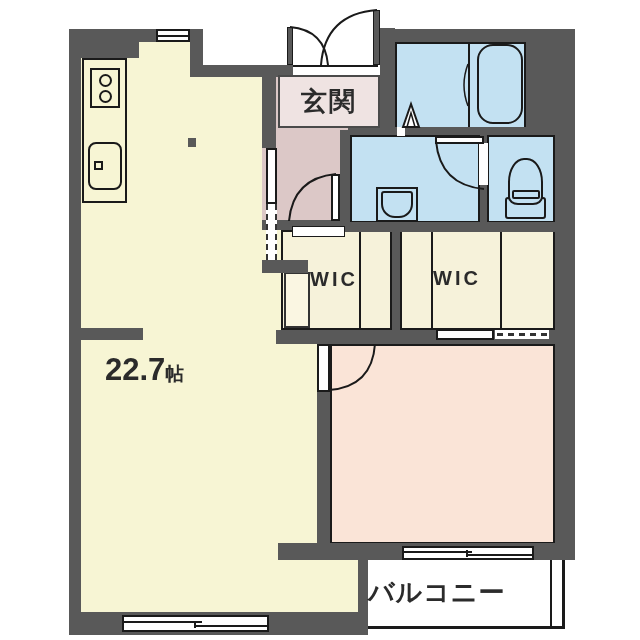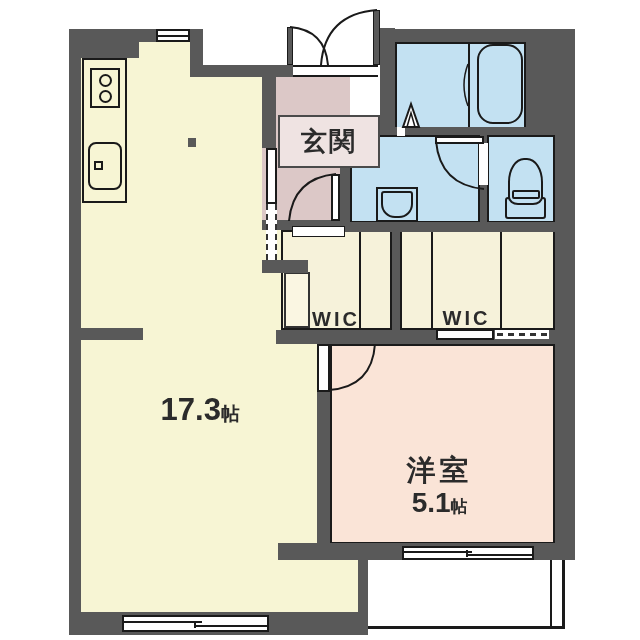--- a/index.html
+++ b/index.html
@@ -7,21 +7,21 @@
         font-family:"Liberation Sans","DejaVu Sans",sans-serif;}
   .abs{position:absolute;box-sizing:border-box;}
   .wall{background:var(--c-wall);}
   .room-ldk{background:var(--c-ldk);}
   .room-hall{background:var(--c-hall);}
   .room-wet{background:var(--c-wet);border:2px solid var(--c-outline);}
   .room-wic{background:var(--c-wic);border:2px solid var(--c-outline);}
   .room-west{background:var(--c-west);border:2px solid var(--c-outline);}
   .white{background:#fff;}
   .leaf{background:#fff;border:2px solid var(--c-outline);}
-  .lbl{color:var(--c-text);font-weight:bold;line-height:1.15;text-align:center;margin-top:40px;}
+  .lbl{color:var(--c-text);font-weight:bold;line-height:1.15;text-align:left;}
   .unit{font-size:0.6em;}
   svg.overlay{position:absolute;left:0;top:0;pointer-events:none;}
   .dash-v{background:#fff;border-left:2px dashed #333;border-right:2px dashed #333;}
   .dash-h{background:#fff;}
   .dash-h:after{content:"";position:absolute;left:2px;right:2px;top:3px;height:3px;
     background:repeating-linear-gradient(90deg,#333 0 6px,transparent 6px 11px);}
 </style>
 </head>
 <body>
 
@@ -130,25 +130,22 @@
     <path d="M 377 10 Q 325 14 321 65" fill="none" stroke="#1a1a1a" stroke-width="2"></path>
     <path d="M 336 174 Q 293 178 289 221" fill="none" stroke="#1a1a1a" stroke-width="2"></path>
     <path d="M 436 141 Q 440 185 484 189" fill="none" stroke="#1a1a1a" stroke-width="2"></path>
     <path d="M 329 390 Q 372 387 375 344" fill="none" stroke="#1a1a1a" stroke-width="2"></path>
     <path d="M 403 127 L 411 104 L 419 127 Z" fill="#ffffff" stroke="#1a1a1a" stroke-width="2"></path>
     <path d="M 407 127 L 411 113 L 415 127" fill="none" stroke="#1a1a1a" stroke-width="1.5"></path>
     <path d="M 468 64 Q 460 85 468 106" fill="none" stroke="#1a1a1a" stroke-width="1.5"></path>
   </svg>
 
   <div class="abs lbl" style="left:105px;top:352px;width:190px;">
-    <div style="font-size:31px;"><span>17.3</span><span class="unit">帖</span></div>
+    <div style="font-size:31px;"><span>22.7</span><span class="unit">帖</span></div>
   </div>
 
-  <div class="abs lbl" style="left:352px;top:414px;width:175px;">
-    <div style="font-size:29px;letter-spacing:4px;">洋室</div>
-    <div style="font-size:28px;"><span>5.1</span><span class="unit">帖</span></div>
-  </div>
 
   <div class="abs lbl" style="left:310px;top:268px;width:52px;font-size:20px;letter-spacing:3px;">WIC</div>
   <div class="abs lbl" style="left:433px;top:267px;width:67px;font-size:20px;letter-spacing:3px;">WIC</div>
 
+  <div class="abs lbl" style="left:368px;top:578px;width:170px;font-size:26px;letter-spacing:1px;">バルコニー</div>
 
 </div>
 
 </body></html>

